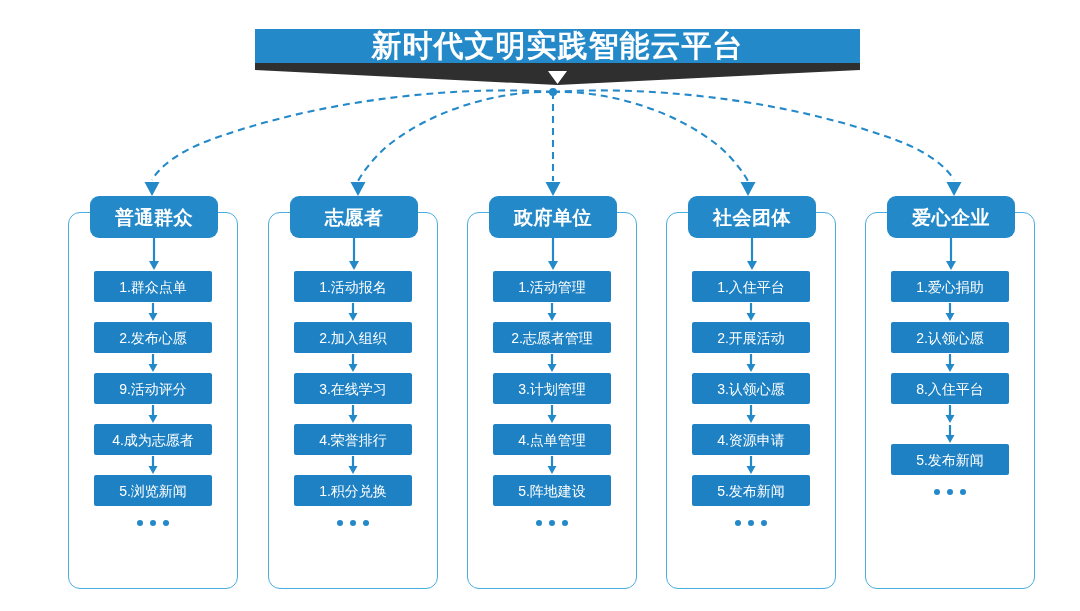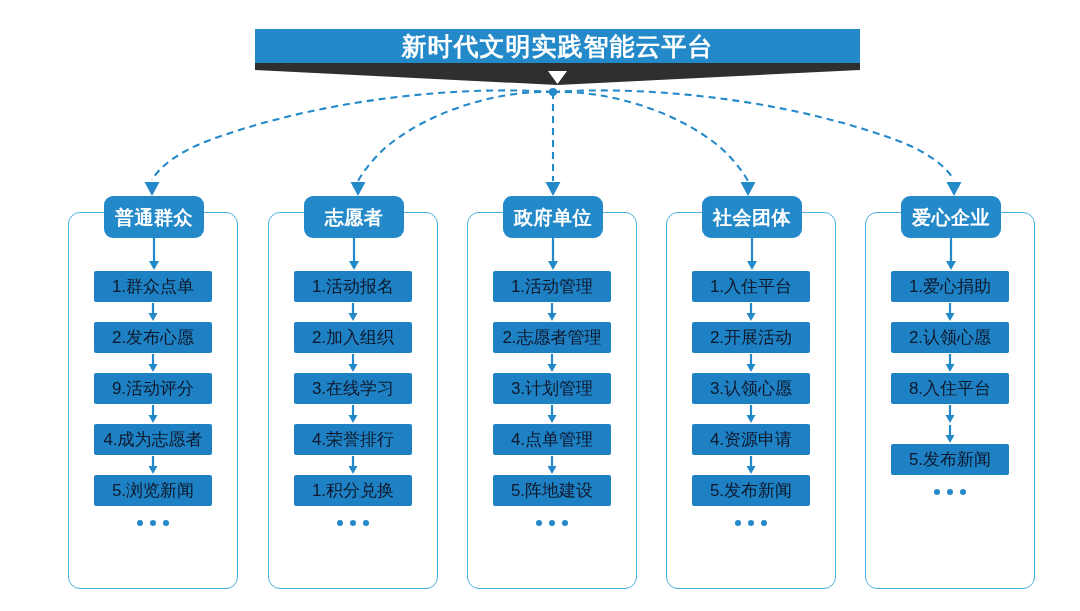--- a/index.html
+++ b/index.html
@@ -44,21 +44,21 @@
     width: 605px;
     height: 34px;
     background: #2489c9;
     display: flex;
     align-items: center;
     justify-content: center;
     z-index: 2;
   }
   .banner-title {
     color: #ffffff;
-    font-size: 25px;
+    font-size: 30px;
     font-weight: bold;
     letter-spacing: 1px;
     line-height: 1;
     white-space: nowrap;
   }
 
   
   .connectors {
     position: absolute;
     left: 0;
@@ -99,21 +99,21 @@
     border-radius: 12px;
     box-sizing: border-box;
     background: #ffffff;
   }
 
   .col-header {
     position: absolute;
     left: 50%;
     transform: translateX(-50%);
     top: 0;
-    width: 100px;
+    width: 128px;
     height: 42px;
     background: #2489c9;
     border-radius: 9px;
     display: flex;
     align-items: center;
     justify-content: center;
     z-index: 4;
   }
   .col-header-label {
     color: #ffffff;
@@ -140,22 +140,22 @@
     width: 118px;
     height: 31px;
     background: #1d81c4;
     border-radius: 2px;
     display: flex;
     align-items: center;
     justify-content: center;
     box-sizing: border-box;
   }
   .item-label {
-    color: #0f172a;
-    font-size: 17px;
+    color: #ffffff;
+    font-size: 14px;
     line-height: 1;
     white-space: nowrap;
   }
 
   .arrow-down {
     width: 14px;
     height: 20px;
     display: block;
   }
   .arrow-top {

